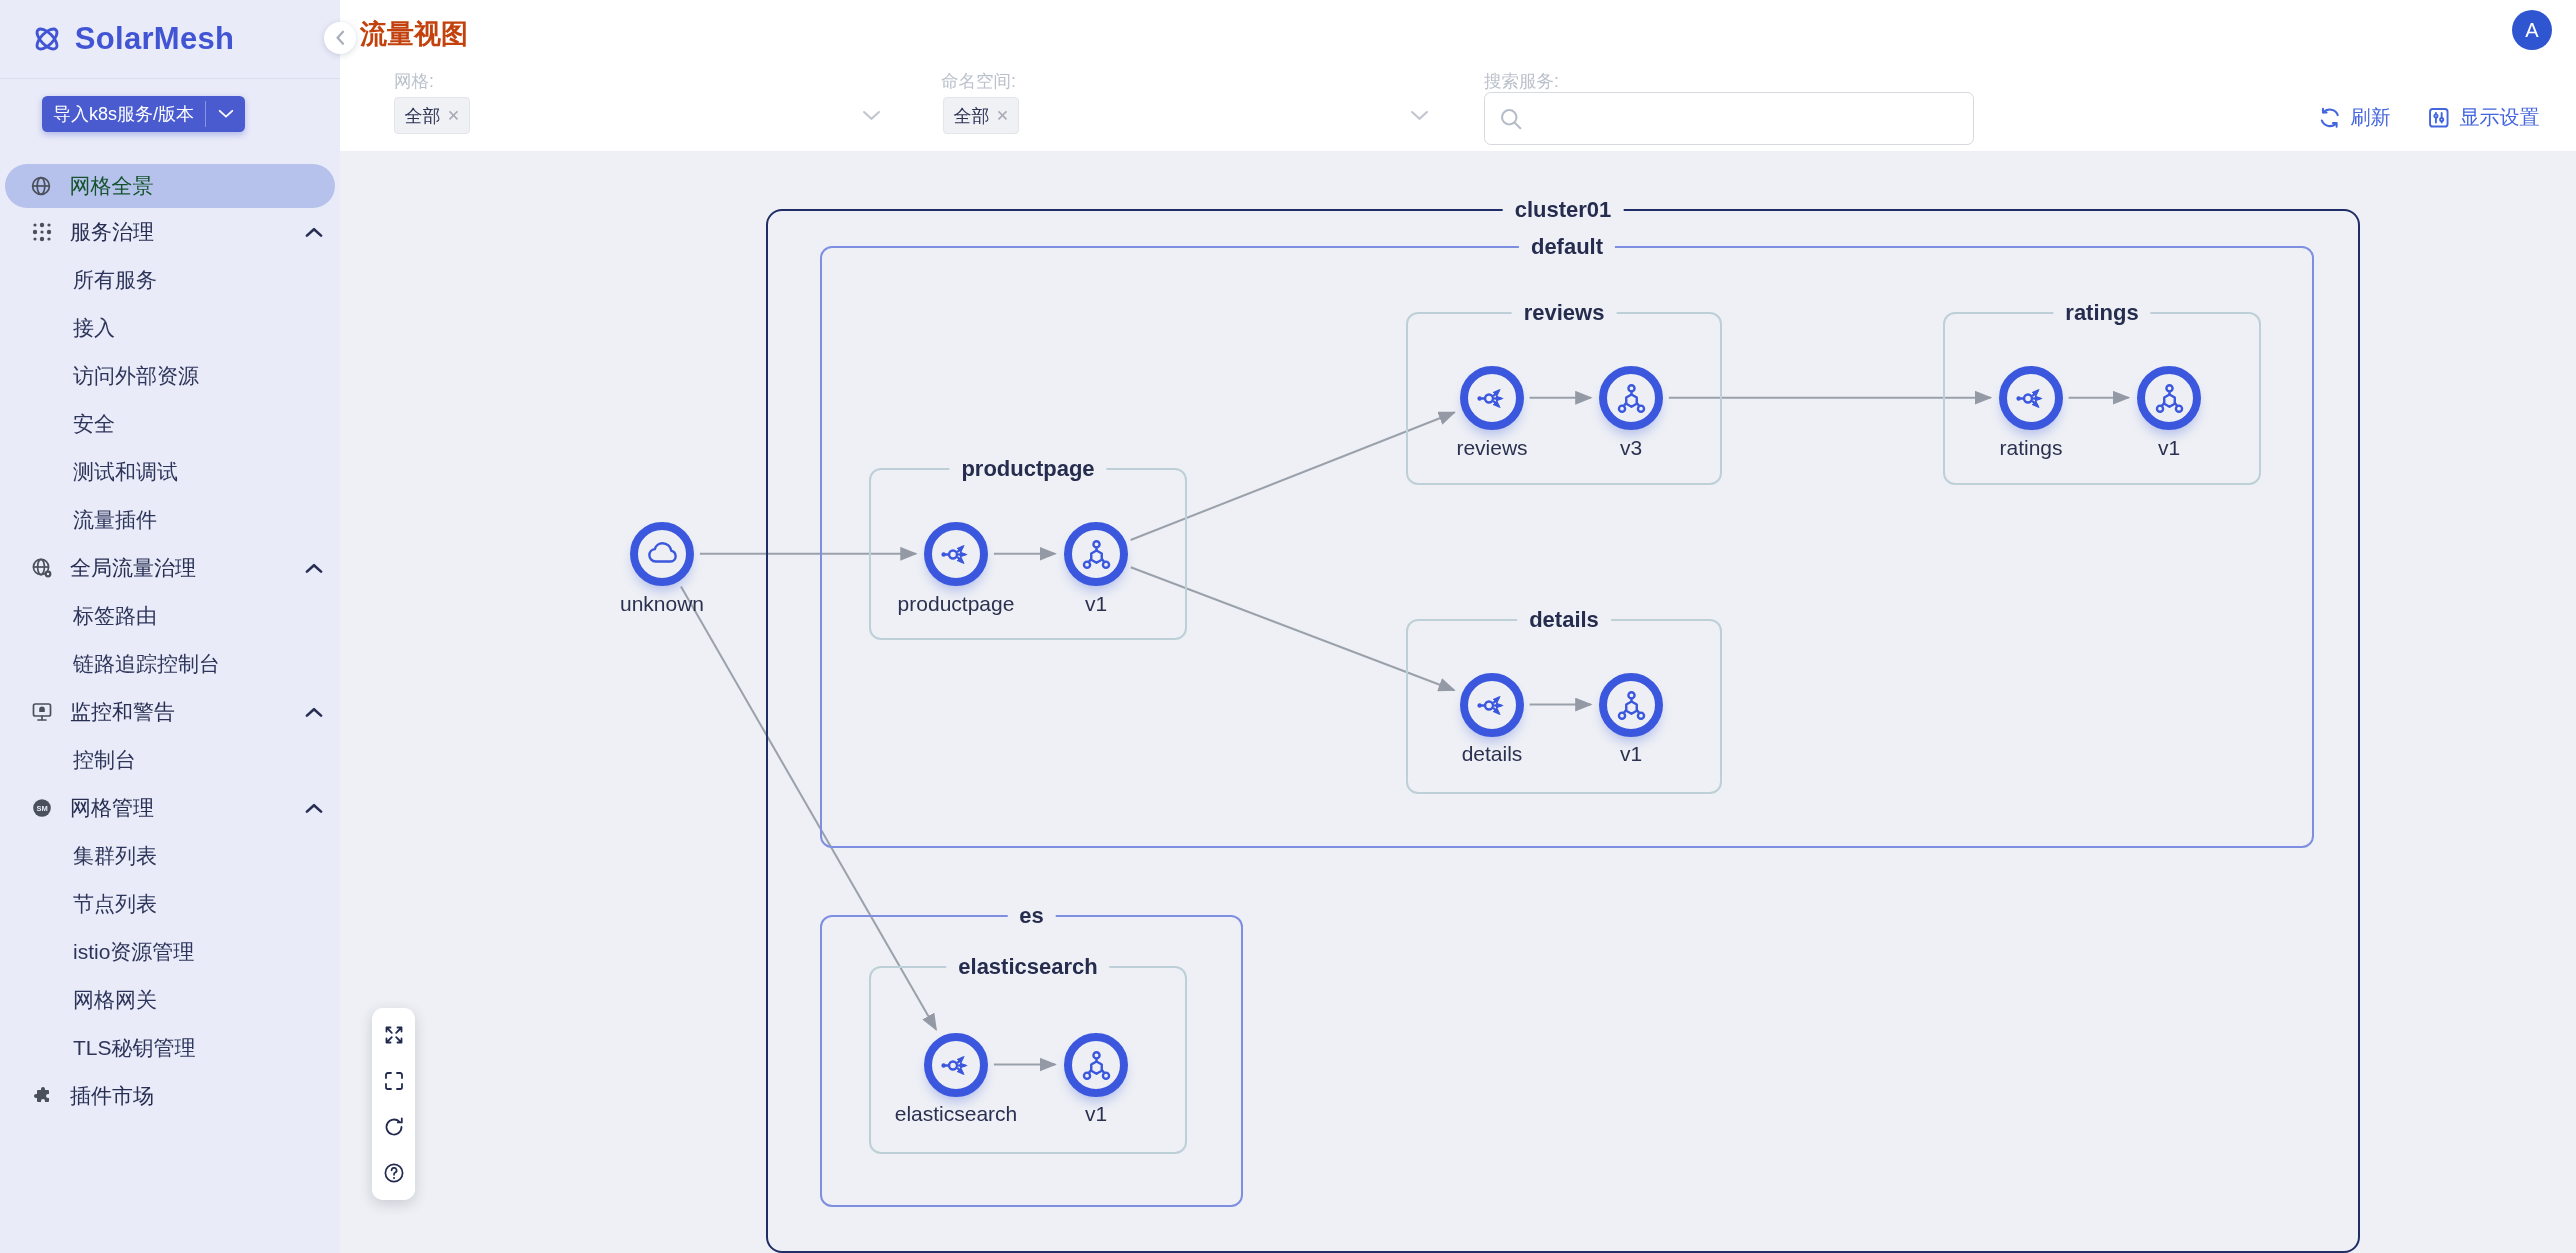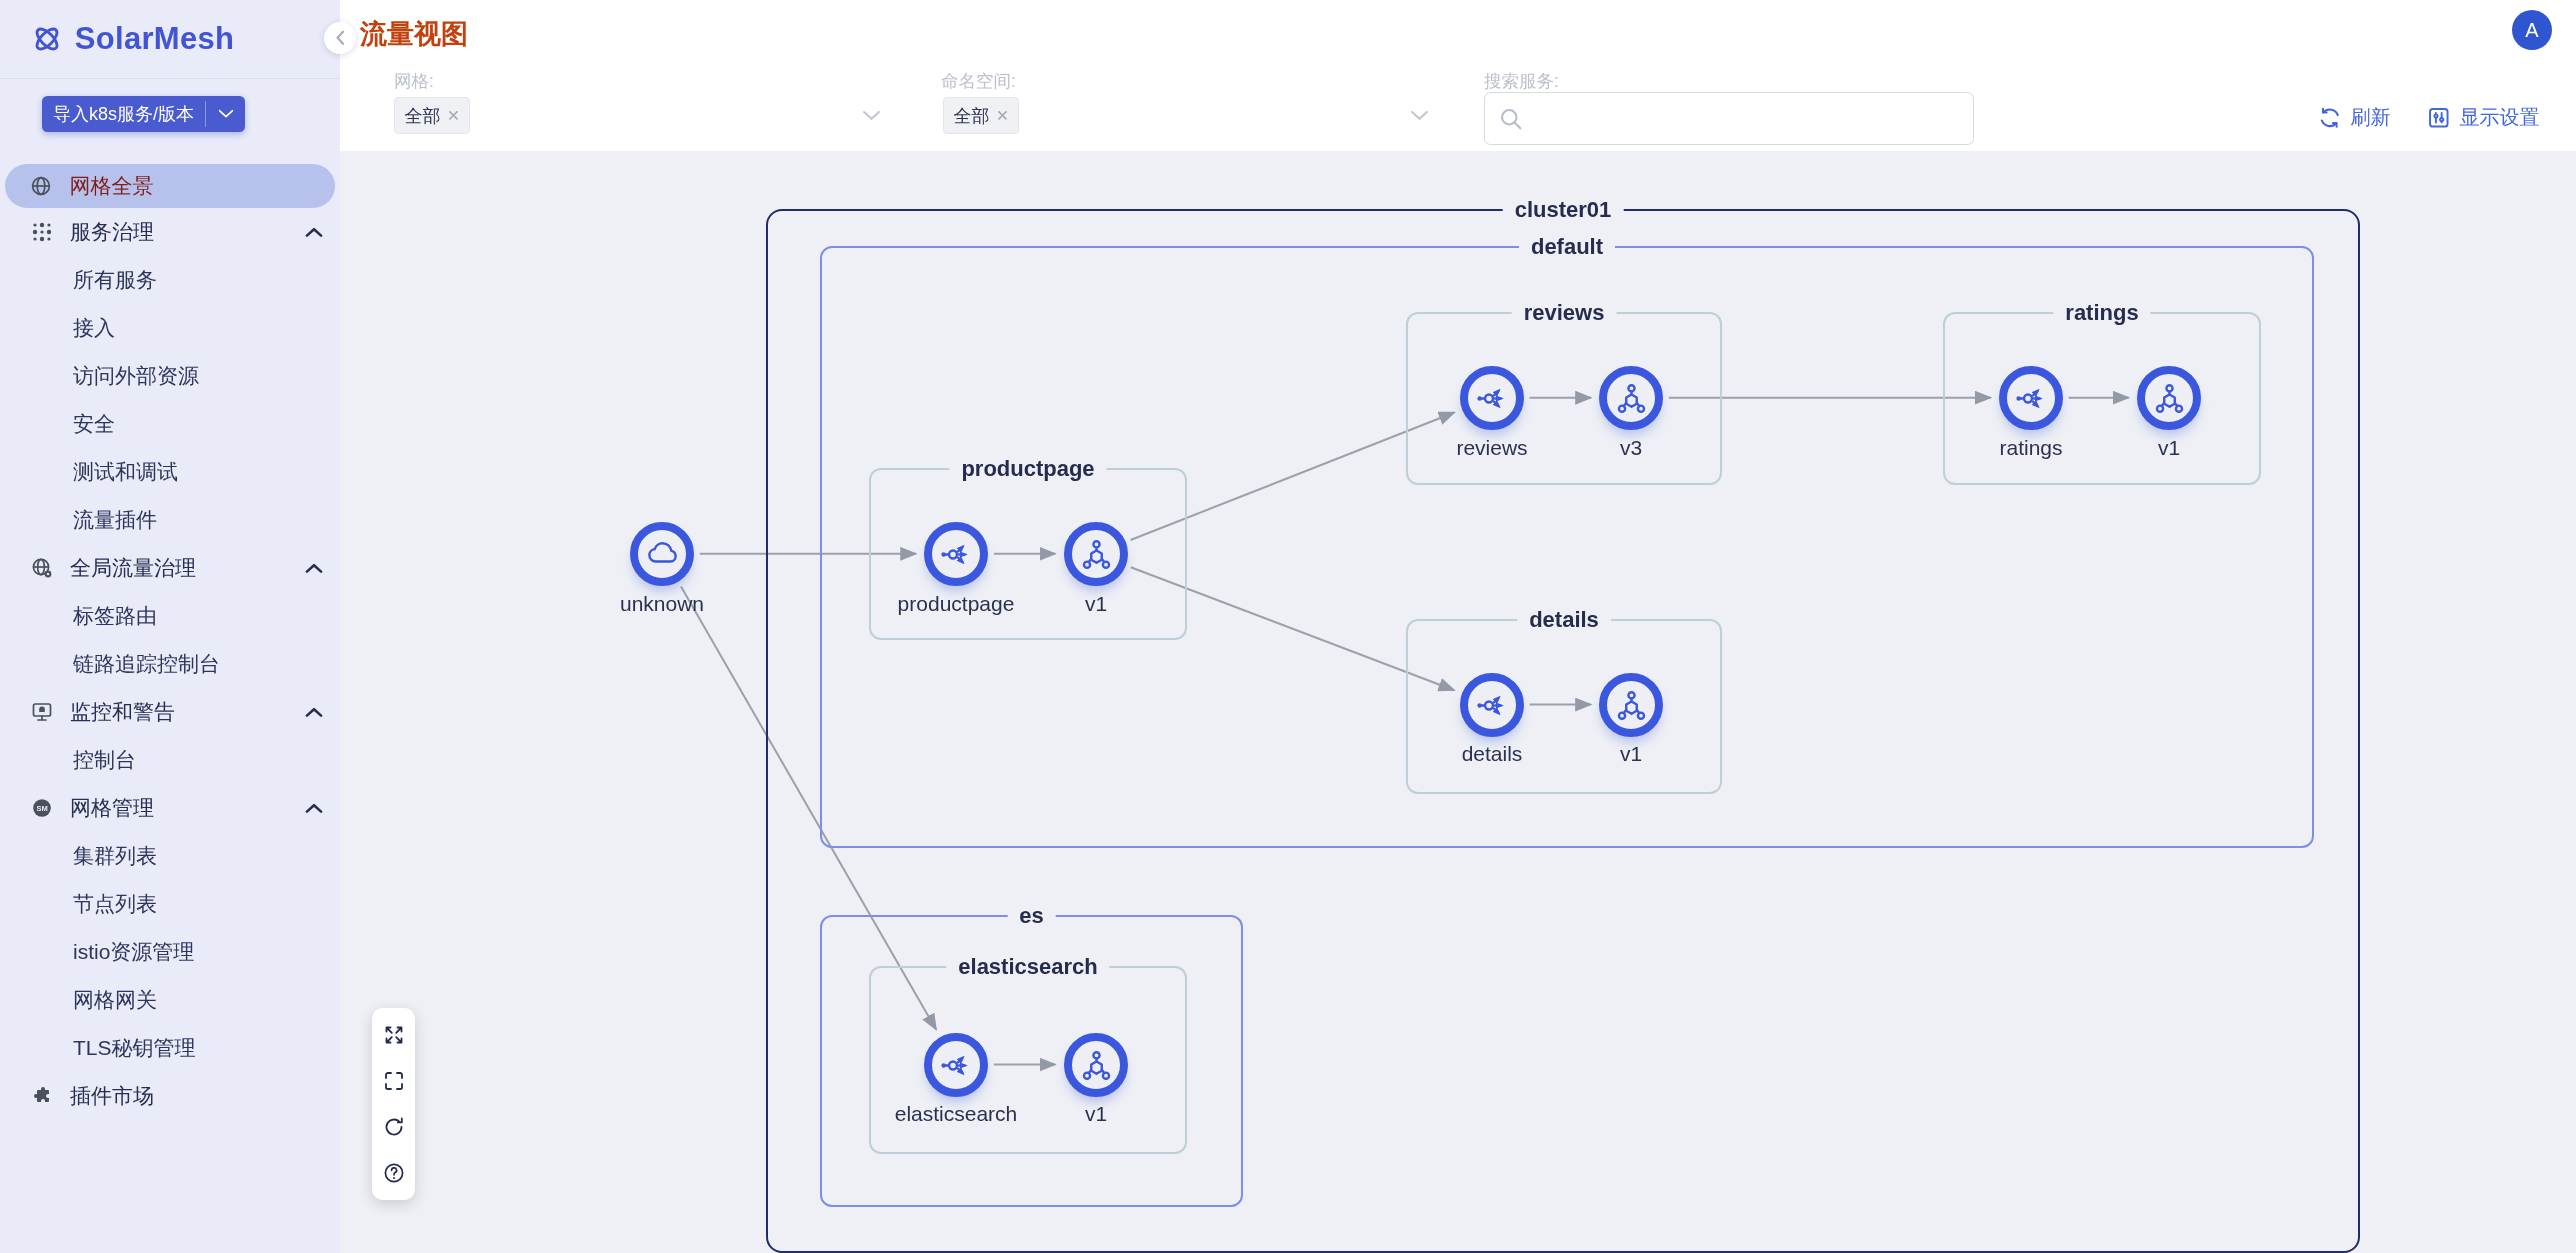--- a/index.html
+++ b/index.html
@@ -14,21 +14,21 @@
   .import-main{flex:1;text-align:center;font-size:18px;}
   .import-caret{width:39px;height:25.6px;border-left:1.3px solid rgba(255,255,255,.35);display:flex;align-items:center;justify-content:center;}
   .import-caret svg{width:16px;height:9.4px;color:#fff;}
   .side-menu{position:absolute;left:0;top:164px;width:340px;}
   .side-row{height:48px;display:flex;align-items:center;padding:0 17.5px 0 30px;cursor:pointer;}
   .side-row .s-icon{width:24px;height:24px;color:#4a505c;display:flex;flex:none;justify-content:flex-end;}
   .side-row .s-icon svg{width:100%;height:100%;}
   .side-row .s-label{margin-left:16px;font-size:21px;color:#272e52;white-space:nowrap;}
   .side-row .s-chev{margin-left:auto;width:18px;height:10.8px;color:#272e52;display:flex;}
   .side-row.active{background:#b6c2ec;border-radius:24px;margin:0 5.4px;padding-left:24px;height:44px;}
-  .side-row.active .s-label{color:#7f1d1d;}
+  .side-row.active .s-label{color:#14532d;}
   .side-sub{height:48px;display:flex;align-items:center;padding-left:73px;font-size:21px;color:#2e355a;cursor:pointer;white-space:nowrap;}
   .collapse-btn{position:absolute;left:324px;top:22px;width:32px;height:32px;border-radius:50%;background:#fff;
     box-shadow:0 1.3px 6.7px rgba(40,50,90,.18);display:flex;align-items:center;justify-content:center;z-index:12;cursor:pointer;}
   .collapse-btn svg{width:12px;height:17.5px;color:#a7adb8;}
   
   .topbar{position:absolute;left:340px;top:0;right:0;height:67px;background:#fff;border-bottom:1.3px solid #eceef2;z-index:5;}
   .page-title{position:absolute;left:20px;top:0;height:67px;display:flex;align-items:center;font-size:27px;font-weight:600;color:#c2410c;}
   .avatar{position:absolute;right:24px;top:10px;width:40px;height:40px;border-radius:50%;background:#3055d0;color:#fff;
     display:flex;align-items:center;justify-content:center;font-size:20px;cursor:pointer;}
   

